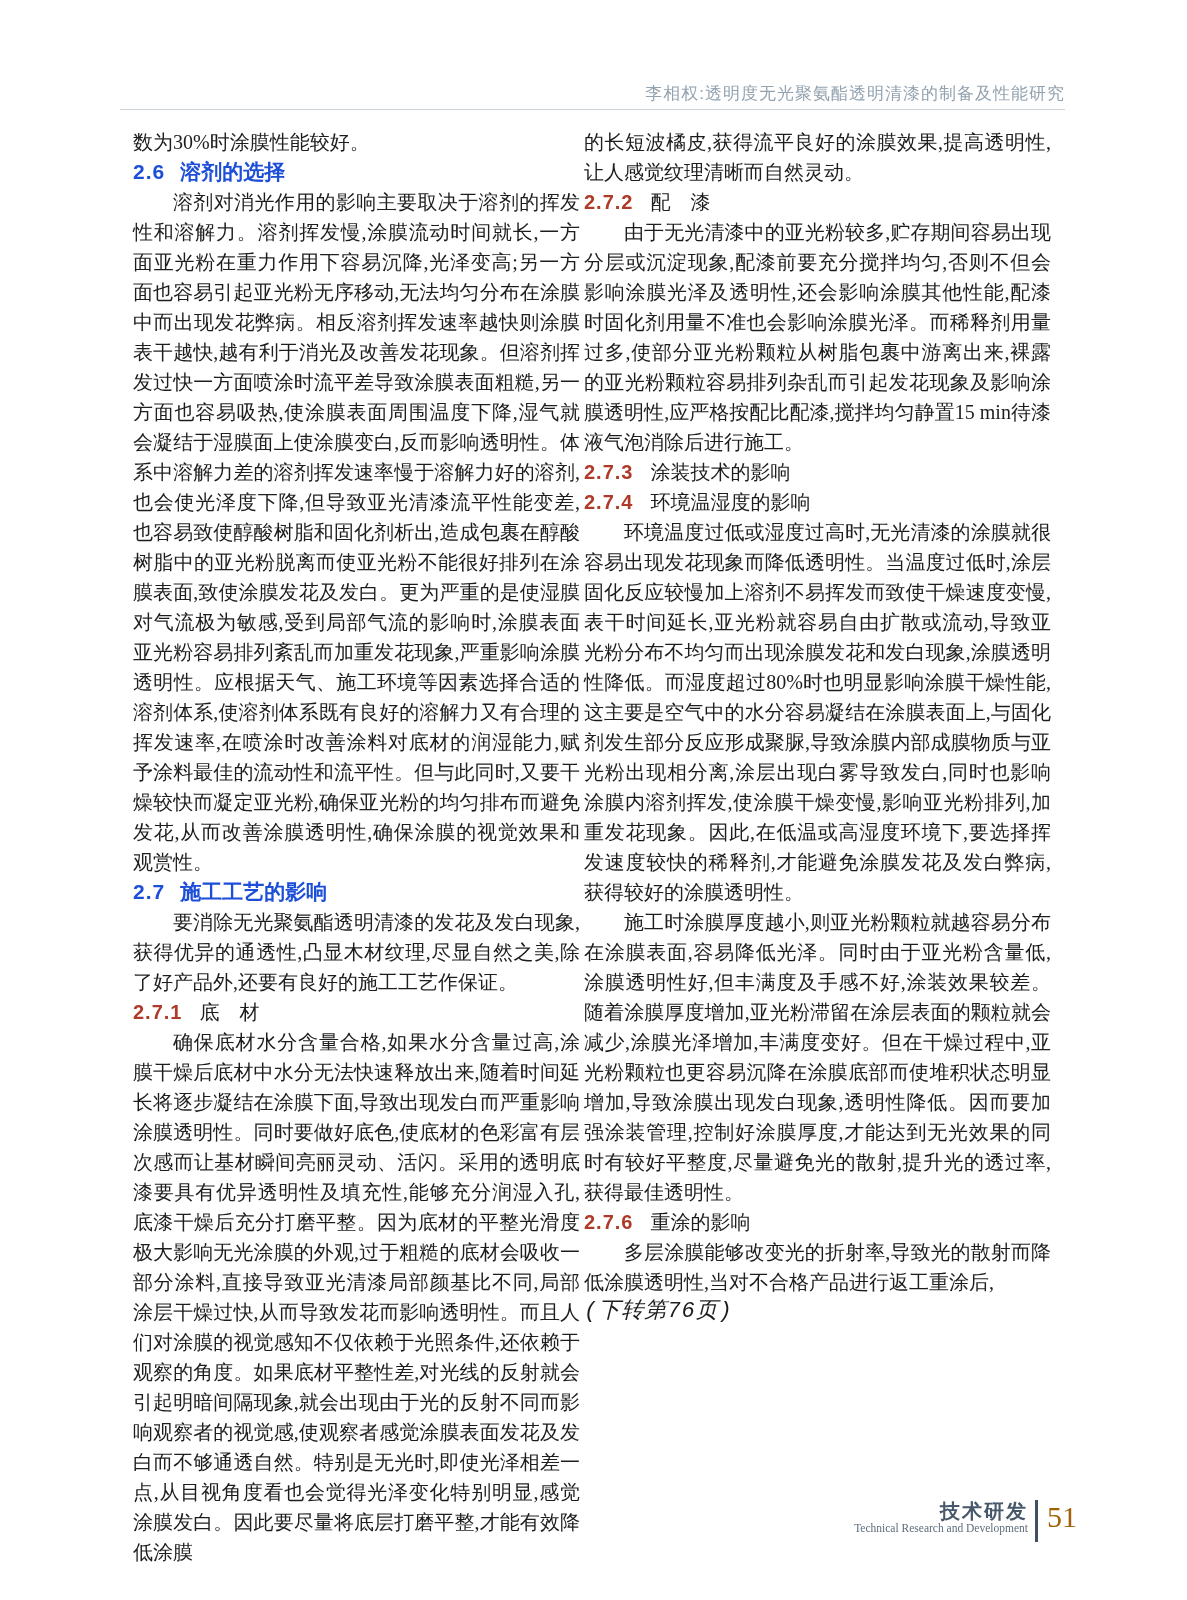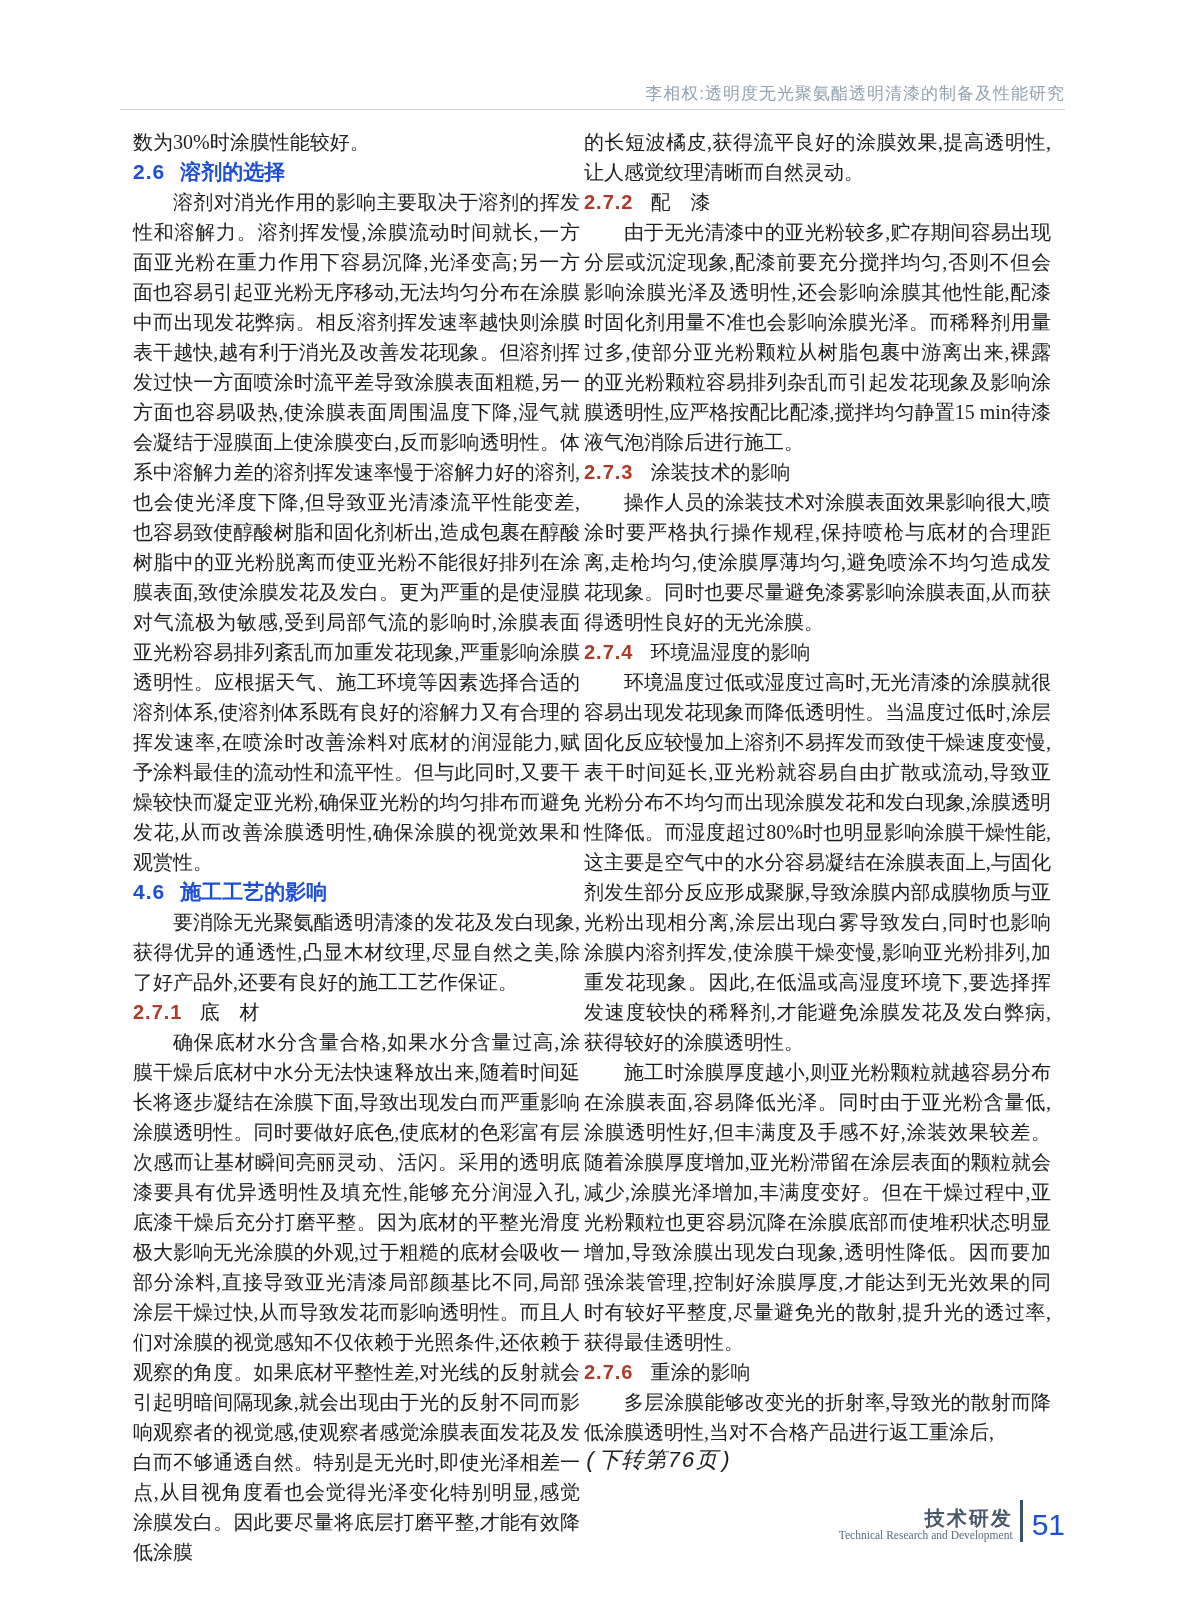--- a/index.html
+++ b/index.html
@@ -50,64 +50,63 @@
   .heading3 .hnum{color:#ae3a27;font-weight:600;margin-right:17px;letter-spacing:1px;}
   .heading3 .htitle{color:#1d1d1d;font-weight:normal;margin-top:6px;}
   .note{
     text-align:left;padding-right:72px;
     font-style:italic;font-size:22px;line-height:30px;
     letter-spacing:1px;
     font-family:Liberation Mono, monospace;
   }
   
   .footer{
-    position:absolute;top:1500px;right:122px;
-    display:flex;align-items:flex-end;
+    position:absolute;top:1500px;right:110px;
+    display:flex;align-items:flex-start;
   }
   .footer-labels{text-align:right;padding-right:7px;}
   .footer-cn{
     font-family:"Liberation Sans", sans-serif;
     font-weight:bold;font-size:20px;line-height:22px;
     letter-spacing:2px;color:#47586a;
   }
   .footer-en{
     font-family:"Liberation Serif", serif;
     font-size:11.5px;line-height:13px;color:#5d6d7a;margin-left:19px;
   }
   .footer-bar{width:3px;height:42px;background:#3e5166;}
   .footer-page{
-    font-family:Liberation Sans, sans-serif;
-    font-size:30px;color:#1d4ed8;
+    font-family:Liberation Serif, serif;
+    font-size:30px;color:#a16207;
     padding-left:9px;
   }
 </style>
 </head>
 <body>
 
 <div class="page">
 
   <div class="running-head">李相权:透明度无光聚氨酯透明清漆的制备及性能研究</div>
   <div class="head-rule"></div>
 
   <div class="columns">
     <div class="col col-left">
         <p class="para">数为30%时涂膜性能较好。</p>
         <div class="heading2"><span class="hnum">2.6</span><span class="htitle">溶剂的选择</span></div>
         <p class="para indent">溶剂对消光作用的影响主要取决于溶剂的挥发性和溶解力。溶剂挥发慢,涂膜流动时间就长,一方面亚光粉在重力作用下容易沉降,光泽变高;另一方面也容易引起亚光粉无序移动,无法均匀分布在涂膜中而出现发花弊病。相反溶剂挥发速率越快则涂膜表干越快,越有利于消光及改善发花现象。但溶剂挥发过快一方面喷涂时流平差导致涂膜表面粗糙,另一方面也容易吸热,使涂膜表面周围温度下降,湿气就会凝结于湿膜面上使涂膜变白,反而影响透明性。体系中溶解力差的溶剂挥发速率慢于溶解力好的溶剂,也会使光泽度下降,但导致亚光清漆流平性能变差,也容易致使醇酸树脂和固化剂析出,造成包裹在醇酸树脂中的亚光粉脱离而使亚光粉不能很好排列在涂膜表面,致使涂膜发花及发白。更为严重的是使湿膜对气流极为敏感,受到局部气流的影响时,涂膜表面亚光粉容易排列紊乱而加重发花现象,严重影响涂膜透明性。应根据天气、施工环境等因素选择合适的溶剂体系,使溶剂体系既有良好的溶解力又有合理的挥发速率,在喷涂时改善涂料对底材的润湿能力,赋予涂料最佳的流动性和流平性。但与此同时,又要干燥较快而凝定亚光粉,确保亚光粉的均匀排布而避免发花,从而改善涂膜透明性,确保涂膜的视觉效果和观赏性。</p>
-        <div class="heading2"><span class="hnum">4.6</span><span class="htitle">施工工艺的影响</span></div>
+        <div class="heading2"><span class="hnum">2.7</span><span class="htitle">施工工艺的影响</span></div>
         <p class="para indent">要消除无光聚氨酯透明清漆的发花及发白现象,获得优异的通透性,凸显木材纹理,尽显自然之美,除了好产品外,还要有良好的施工工艺作保证。</p>
         <div class="heading3"><span class="hnum">2.7.1</span><span class="htitle">底　材</span></div>
         <p class="para indent">确保底材水分含量合格,如果水分含量过高,涂膜干燥后底材中水分无法快速释放出来,随着时间延长将逐步凝结在涂膜下面,导致出现发白而严重影响涂膜透明性。同时要做好底色,使底材的色彩富有层次感而让基材瞬间亮丽灵动、活闪。采用的透明底漆要具有优异透明性及填充性,能够充分润湿入孔,底漆干燥后充分打磨平整。因为底材的平整光滑度极大影响无光涂膜的外观,过于粗糙的底材会吸收一部分涂料,直接导致亚光清漆局部颜基比不同,局部涂层干燥过快,从而导致发花而影响透明性。而且人们对涂膜的视觉感知不仅依赖于光照条件,还依赖于观察的角度。如果底材平整性差,对光线的反射就会引起明暗间隔现象,就会出现由于光的反射不同而影响观察者的视觉感,使观察者感觉涂膜表面发花及发白而不够通透自然。特别是无光时,即使光泽相差一点,从目视角度看也会觉得光泽变化特别明显,感觉涂膜发白。因此要尽量将底层打磨平整,才能有效降低涂膜</p>
       </div>
     <div class="col col-right">
         <p class="para">的长短波橘皮,获得流平良好的涂膜效果,提高透明性,让人感觉纹理清晰而自然灵动。</p>
         <div class="heading3"><span class="hnum">2.7.2</span><span class="htitle">配　漆</span></div>
         <p class="para indent">由于无光清漆中的亚光粉较多,贮存期间容易出现分层或沉淀现象,配漆前要充分搅拌均匀,否则不但会影响涂膜光泽及透明性,还会影响涂膜其他性能,配漆时固化剂用量不准也会影响涂膜光泽。而稀释剂用量过多,使部分亚光粉颗粒从树脂包裹中游离出来,裸露的亚光粉颗粒容易排列杂乱而引起发花现象及影响涂膜透明性,应严格按配比配漆,搅拌均匀静置15 min待漆液气泡消除后进行施工。</p>
         <div class="heading3"><span class="hnum">2.7.3</span><span class="htitle">涂装技术的影响</span></div>
-        <p class="para indent">操作人员的涂装技术对涂膜表面效果影响很大,喷涂时要严格执行操作规程,保持喷枪与底材的合理距离,走枪均匀,使涂膜厚薄均匀,避免喷涂不均匀造成发花现象。同时也要尽量避免漆雾影响涂膜表面,从而获得透明性良好的无光涂膜。</p>
         <div class="heading3"><span class="hnum">2.7.4</span><span class="htitle">环境温湿度的影响</span></div>
         <p class="para indent">环境温度过低或湿度过高时,无光清漆的涂膜就很容易出现发花现象而降低透明性。当温度过低时,涂层固化反应较慢加上溶剂不易挥发而致使干燥速度变慢,表干时间延长,亚光粉就容易自由扩散或流动,导致亚光粉分布不均匀而出现涂膜发花和发白现象,涂膜透明性降低。而湿度超过80%时也明显影响涂膜干燥性能,这主要是空气中的水分容易凝结在涂膜表面上,与固化剂发生部分反应形成聚脲,导致涂膜内部成膜物质与亚光粉出现相分离,涂层出现白雾导致发白,同时也影响涂膜内溶剂挥发,使涂膜干燥变慢,影响亚光粉排列,加重发花现象。因此,在低温或高湿度环境下,要选择挥发速度较快的稀释剂,才能避免涂膜发花及发白弊病,获得较好的涂膜透明性。</p>
         <p class="para indent">施工时涂膜厚度越小,则亚光粉颗粒就越容易分布在涂膜表面,容易降低光泽。同时由于亚光粉含量低,涂膜透明性好,但丰满度及手感不好,涂装效果较差。随着涂膜厚度增加,亚光粉滞留在涂层表面的颗粒就会减少,涂膜光泽增加,丰满度变好。但在干燥过程中,亚光粉颗粒也更容易沉降在涂膜底部而使堆积状态明显增加,导致涂膜出现发白现象,透明性降低。因而要加强涂装管理,控制好涂膜厚度,才能达到无光效果的同时有较好平整度,尽量避免光的散射,提升光的透过率,获得最佳透明性。</p>
         <div class="heading3"><span class="hnum">2.7.6</span><span class="htitle">重涂的影响</span></div>
         <p class="para indent">多层涂膜能够改变光的折射率,导致光的散射而降低涂膜透明性,当对不合格产品进行返工重涂后,</p>
         <div class="note">(下转第76页)</div>
       </div>
   </div>
 
   <div class="footer">

